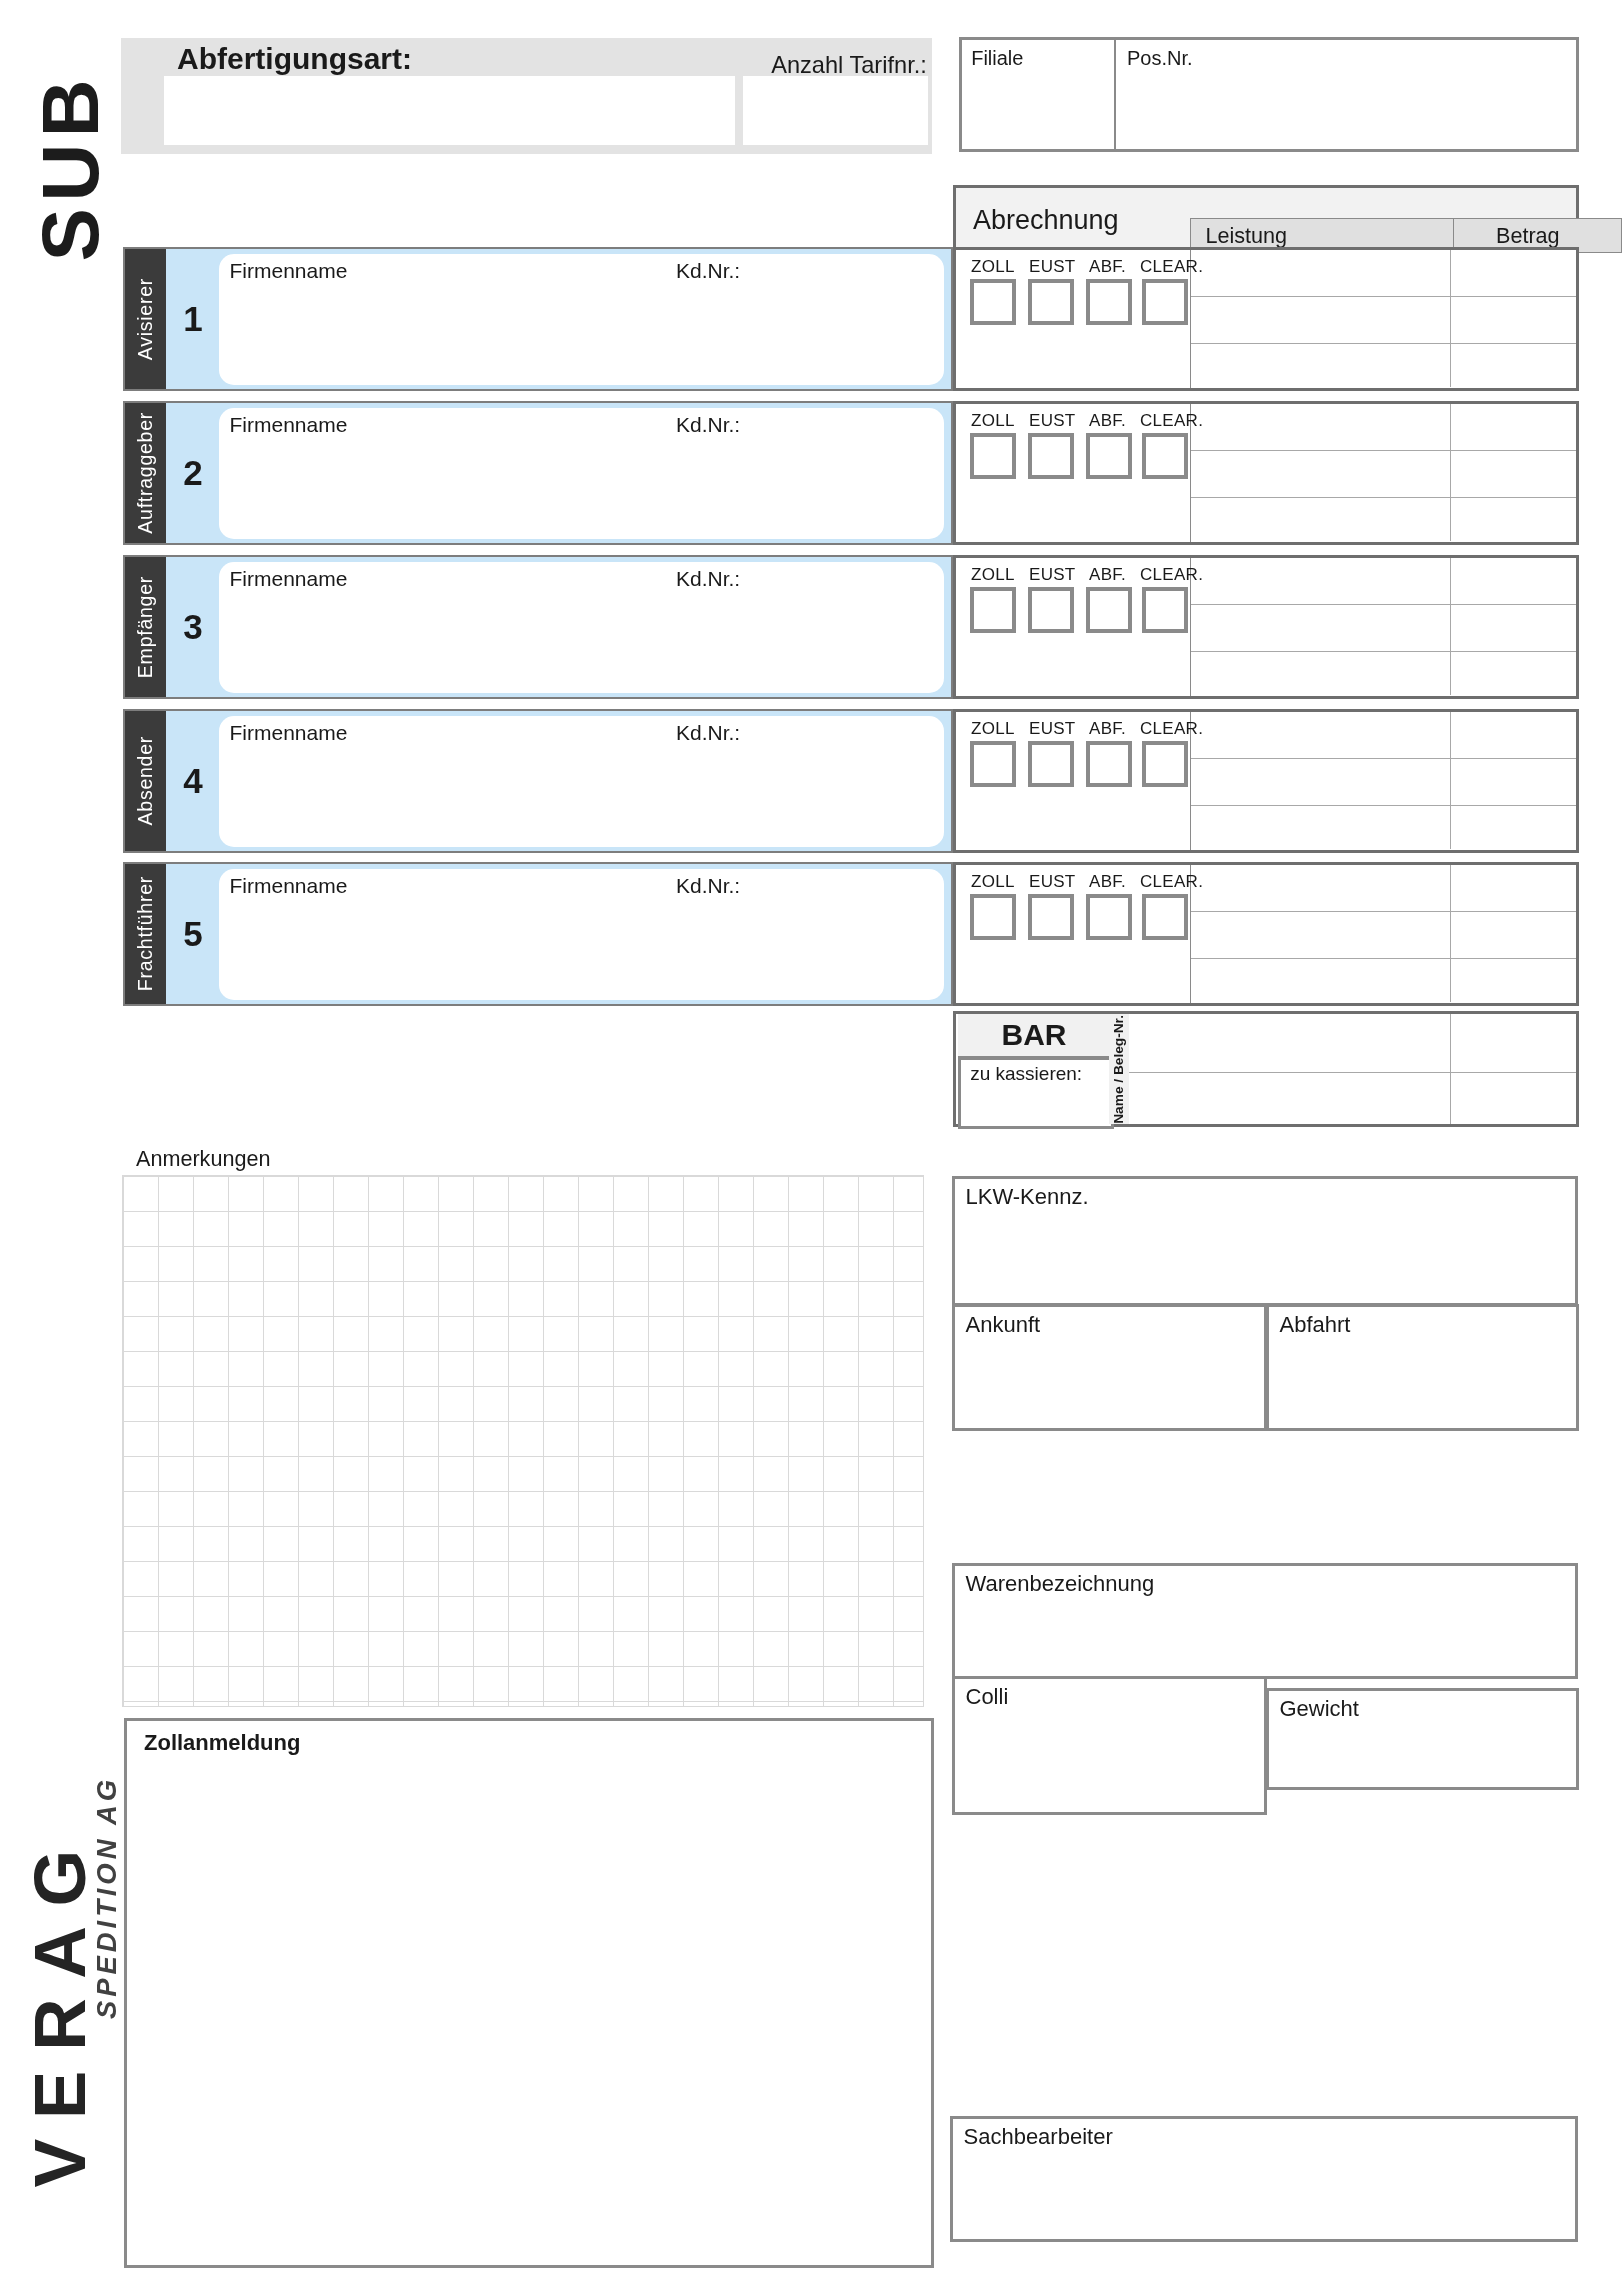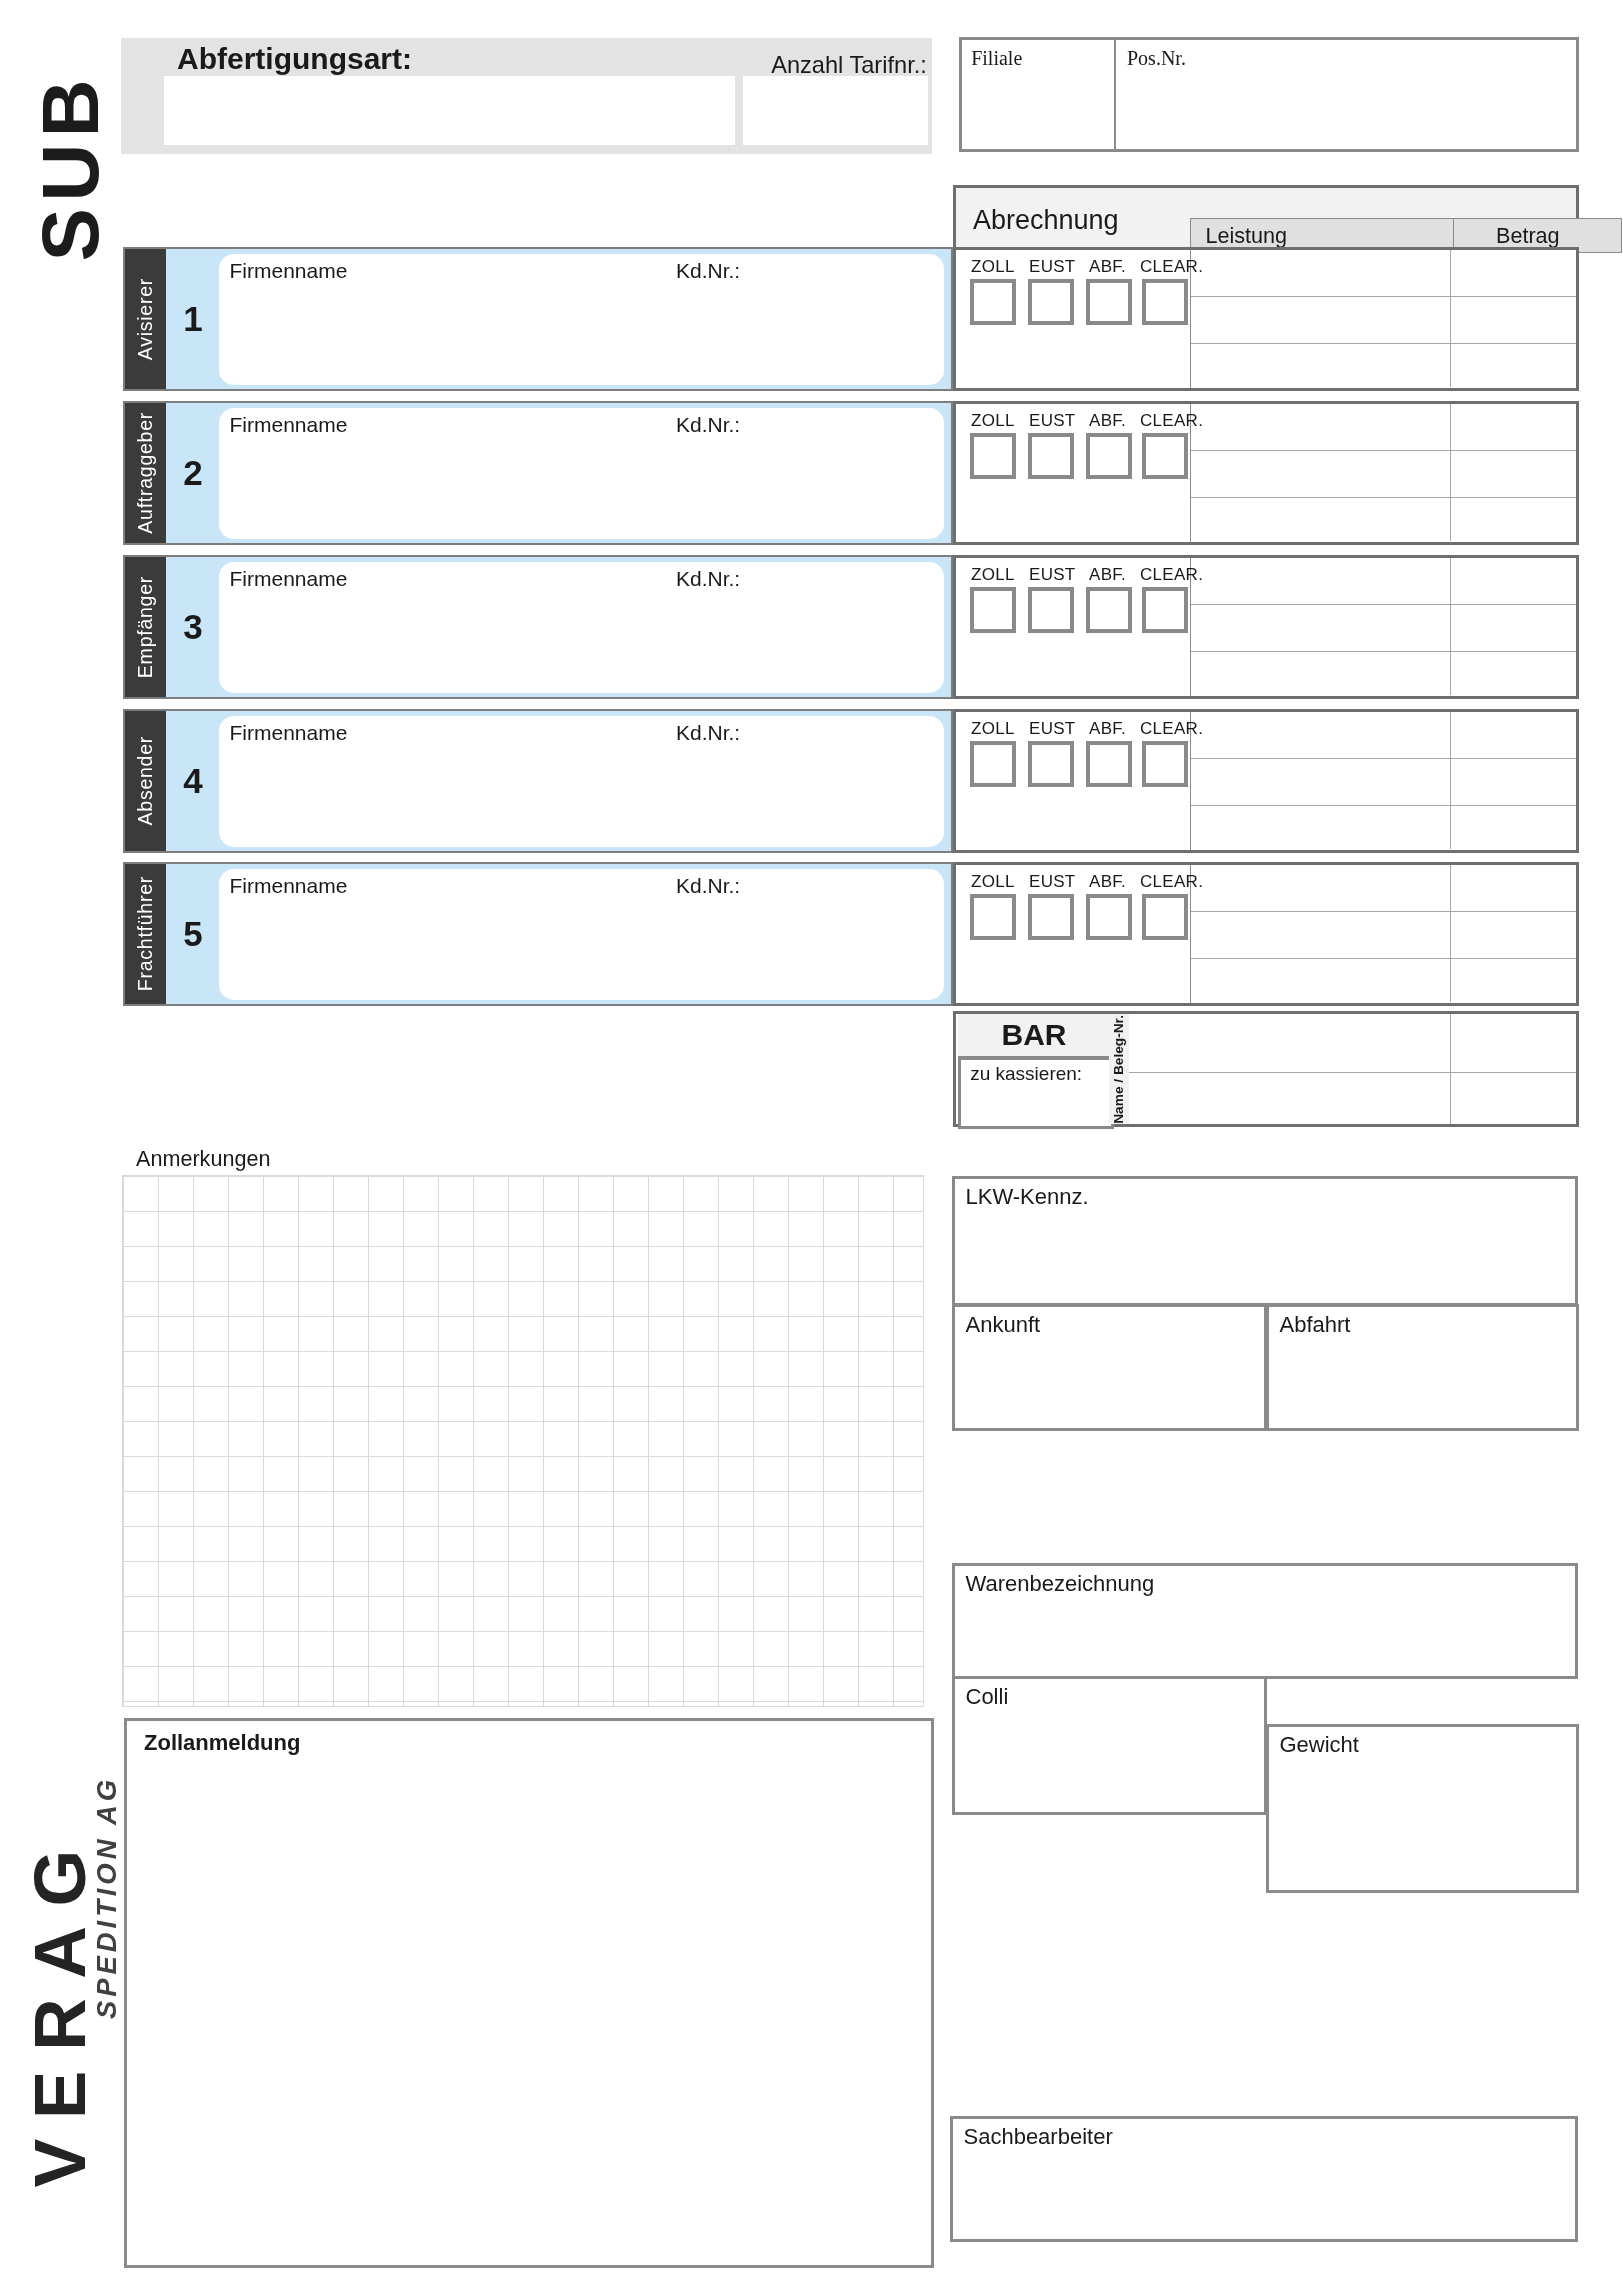--- a/index.html
+++ b/index.html
@@ -16,21 +16,21 @@
   .sub-logo .vtext { font-size:80px; font-weight:bold; letter-spacing:6.5px; color:#1c1c1c; }
 
   
   .hdr-gray { left:121px; top:38px; width:811px; height:116px; background:#e3e3e3; }
   .abfertigungsart-label { position:absolute; left:56px; top:3.9px; font-size:30px;font-weight:bold; }
   .anzahl-label { position:absolute; right:5.2px; top:14.4px; font-size:23.6px; }
   .hdr-input-1 { position:absolute; left:43px; top:38px; width:571px; height:69px; background:#ffffff; }
   .hdr-input-2 { position:absolute; left:622px; top:38px; width:185px; height:69px; background:#ffffff; }
 
   
-  .filiale-box { left:959px; top:37px; width:620px; height:115px; border:3.9px solid #8a8a8a; background:#fff;font-family:Liberation Serif, serif; }
+  .filiale-box { left:959px; top:37px; width:620px; height:115px; border:3.9px solid #8a8a8a; background:#fff; }
   .filiale-cell { position:absolute; left:0; top:0; width:152px; height:100%; border-right:2px solid #8a8a8a; }
   .filiale-box .lbl, .posnr-lbl { position:absolute; font-size:20px; top:6.5px; left:9.2px; }
   .posnr-lbl { left:165px; }
 
   
   .abr-hdr { left:953px; top:185px; width:626px; height:63px; background:#f2f2f2; border:3.3px solid #6e6e6e; border-bottom:none; }
   .abr-title { position:absolute; left:17px; top:17px; font-size:27px; }
   .colhead { position:absolute; top:30px; height:33px; background:#e0e0e0; border:1.3px solid #8a8a8a; font-size:21.6px; display:flex; align-items:center; }
   .colhead.leistung { left:234px; width:264px; padding-left:14.4px; }
   .colhead.betrag  { left:497px; width:125px; padding-left:42px; }
@@ -77,21 +77,21 @@
   }
 
   
   .rbox { border:3.9px solid #8a8a8a; background:#ffffff; }
   .rbox .lbl { position:absolute; left:10.5px; top:5.2px; font-size:22px; }
   .lkw-box      { left:952px; top:1176px; width:626px; height:130px; }
   .ankunft-box  { left:952px; top:1304px; width:315px; height:127px; }
   .abfahrt-box  { left:1266px; top:1304px; width:313px; height:127px; }
   .waren-box    { left:952px; top:1563px; width:626px; height:116px; }
   .colli-box    { left:952px; top:1676px; width:315px; height:139px; }
-  .gewicht-box  { left:1266px; top:1724px; width:313px; height:169px; }
+  .gewicht-box  { left:1266px; top:1688px; width:313px; height:102px; }
   .abfdat-box   { left:950px; top:2032px; width:628px; height:86px; }
   .sachb-box    { left:950px; top:2116px; width:628px; height:126px; }
 
   
   .zoll-box { left:124px; top:1718px; width:810px; height:550px; border:3.3px solid #8a8a8a; background:#fff; }
   .zoll-box .lbl { position:absolute; left:17px; top:9.2px; font-size:22px;font-weight:bold; }
 
   
   .verag-logo { left:17px; top:1754px; width:84px; height:510px; display:flex; align-items:center; justify-content:center; }
   .verag-logo .vtext { font-size:73px; font-weight:bold; letter-spacing:19.6px; color:#242424; }

